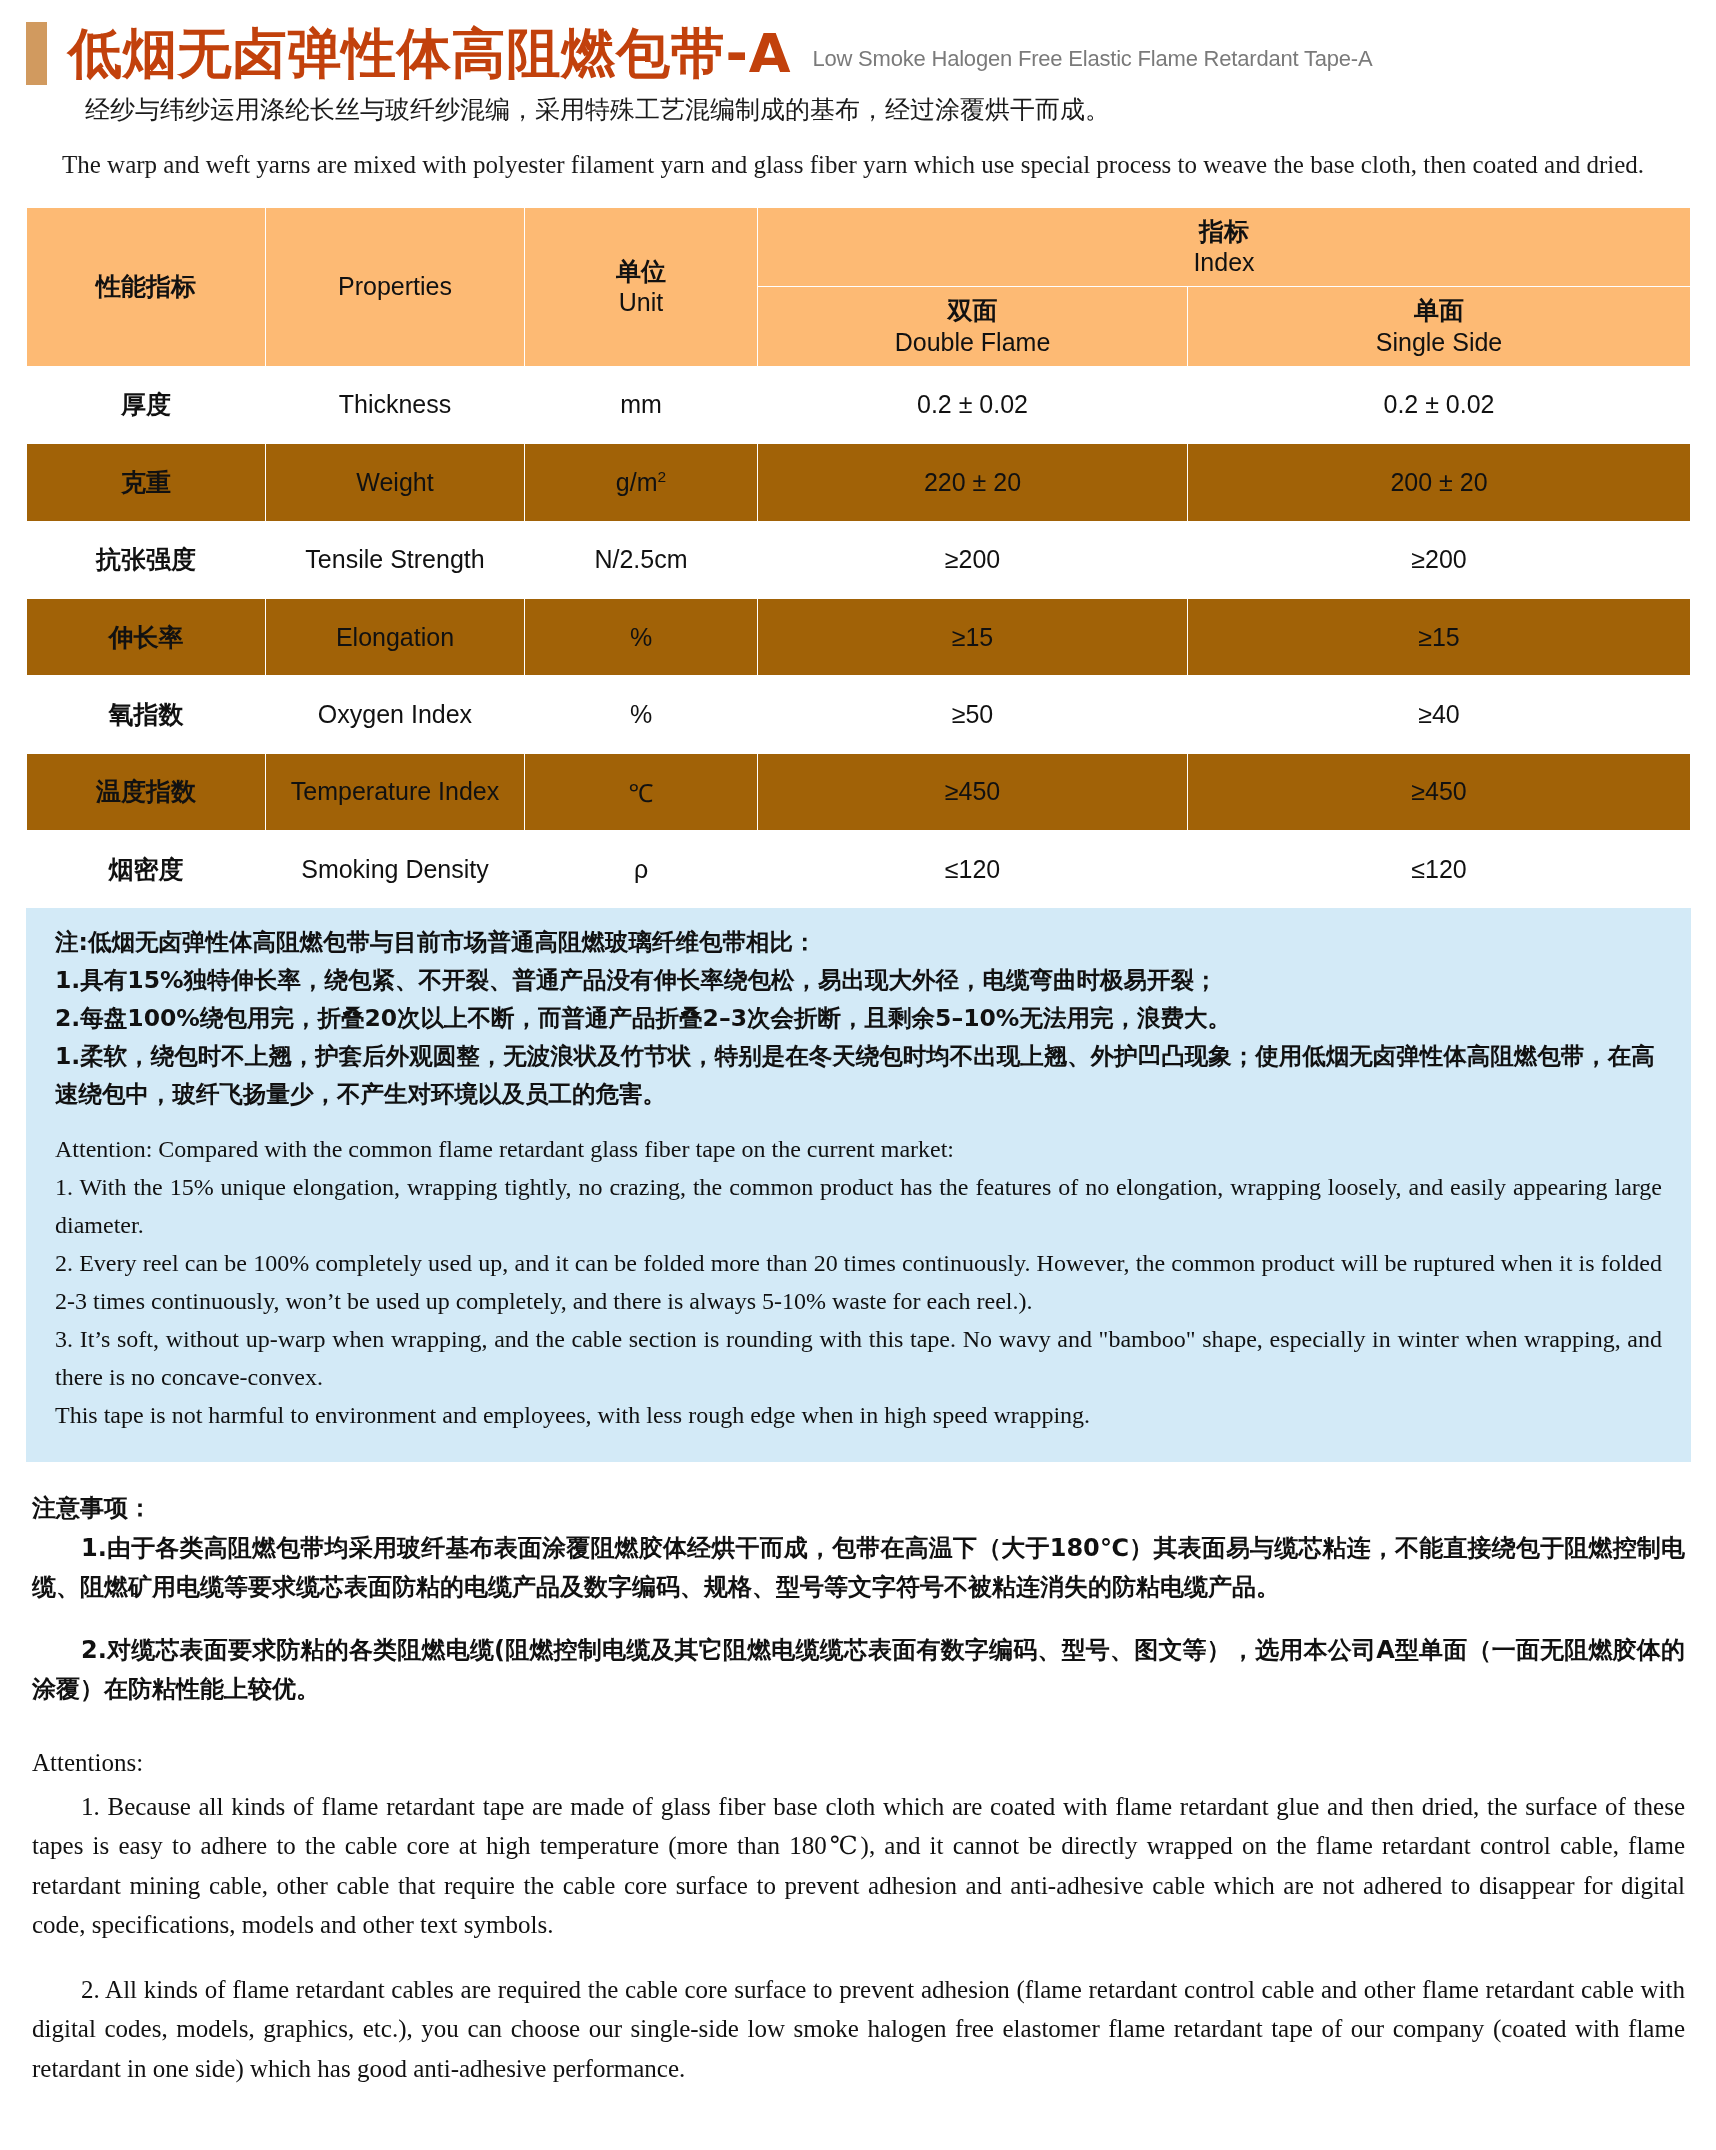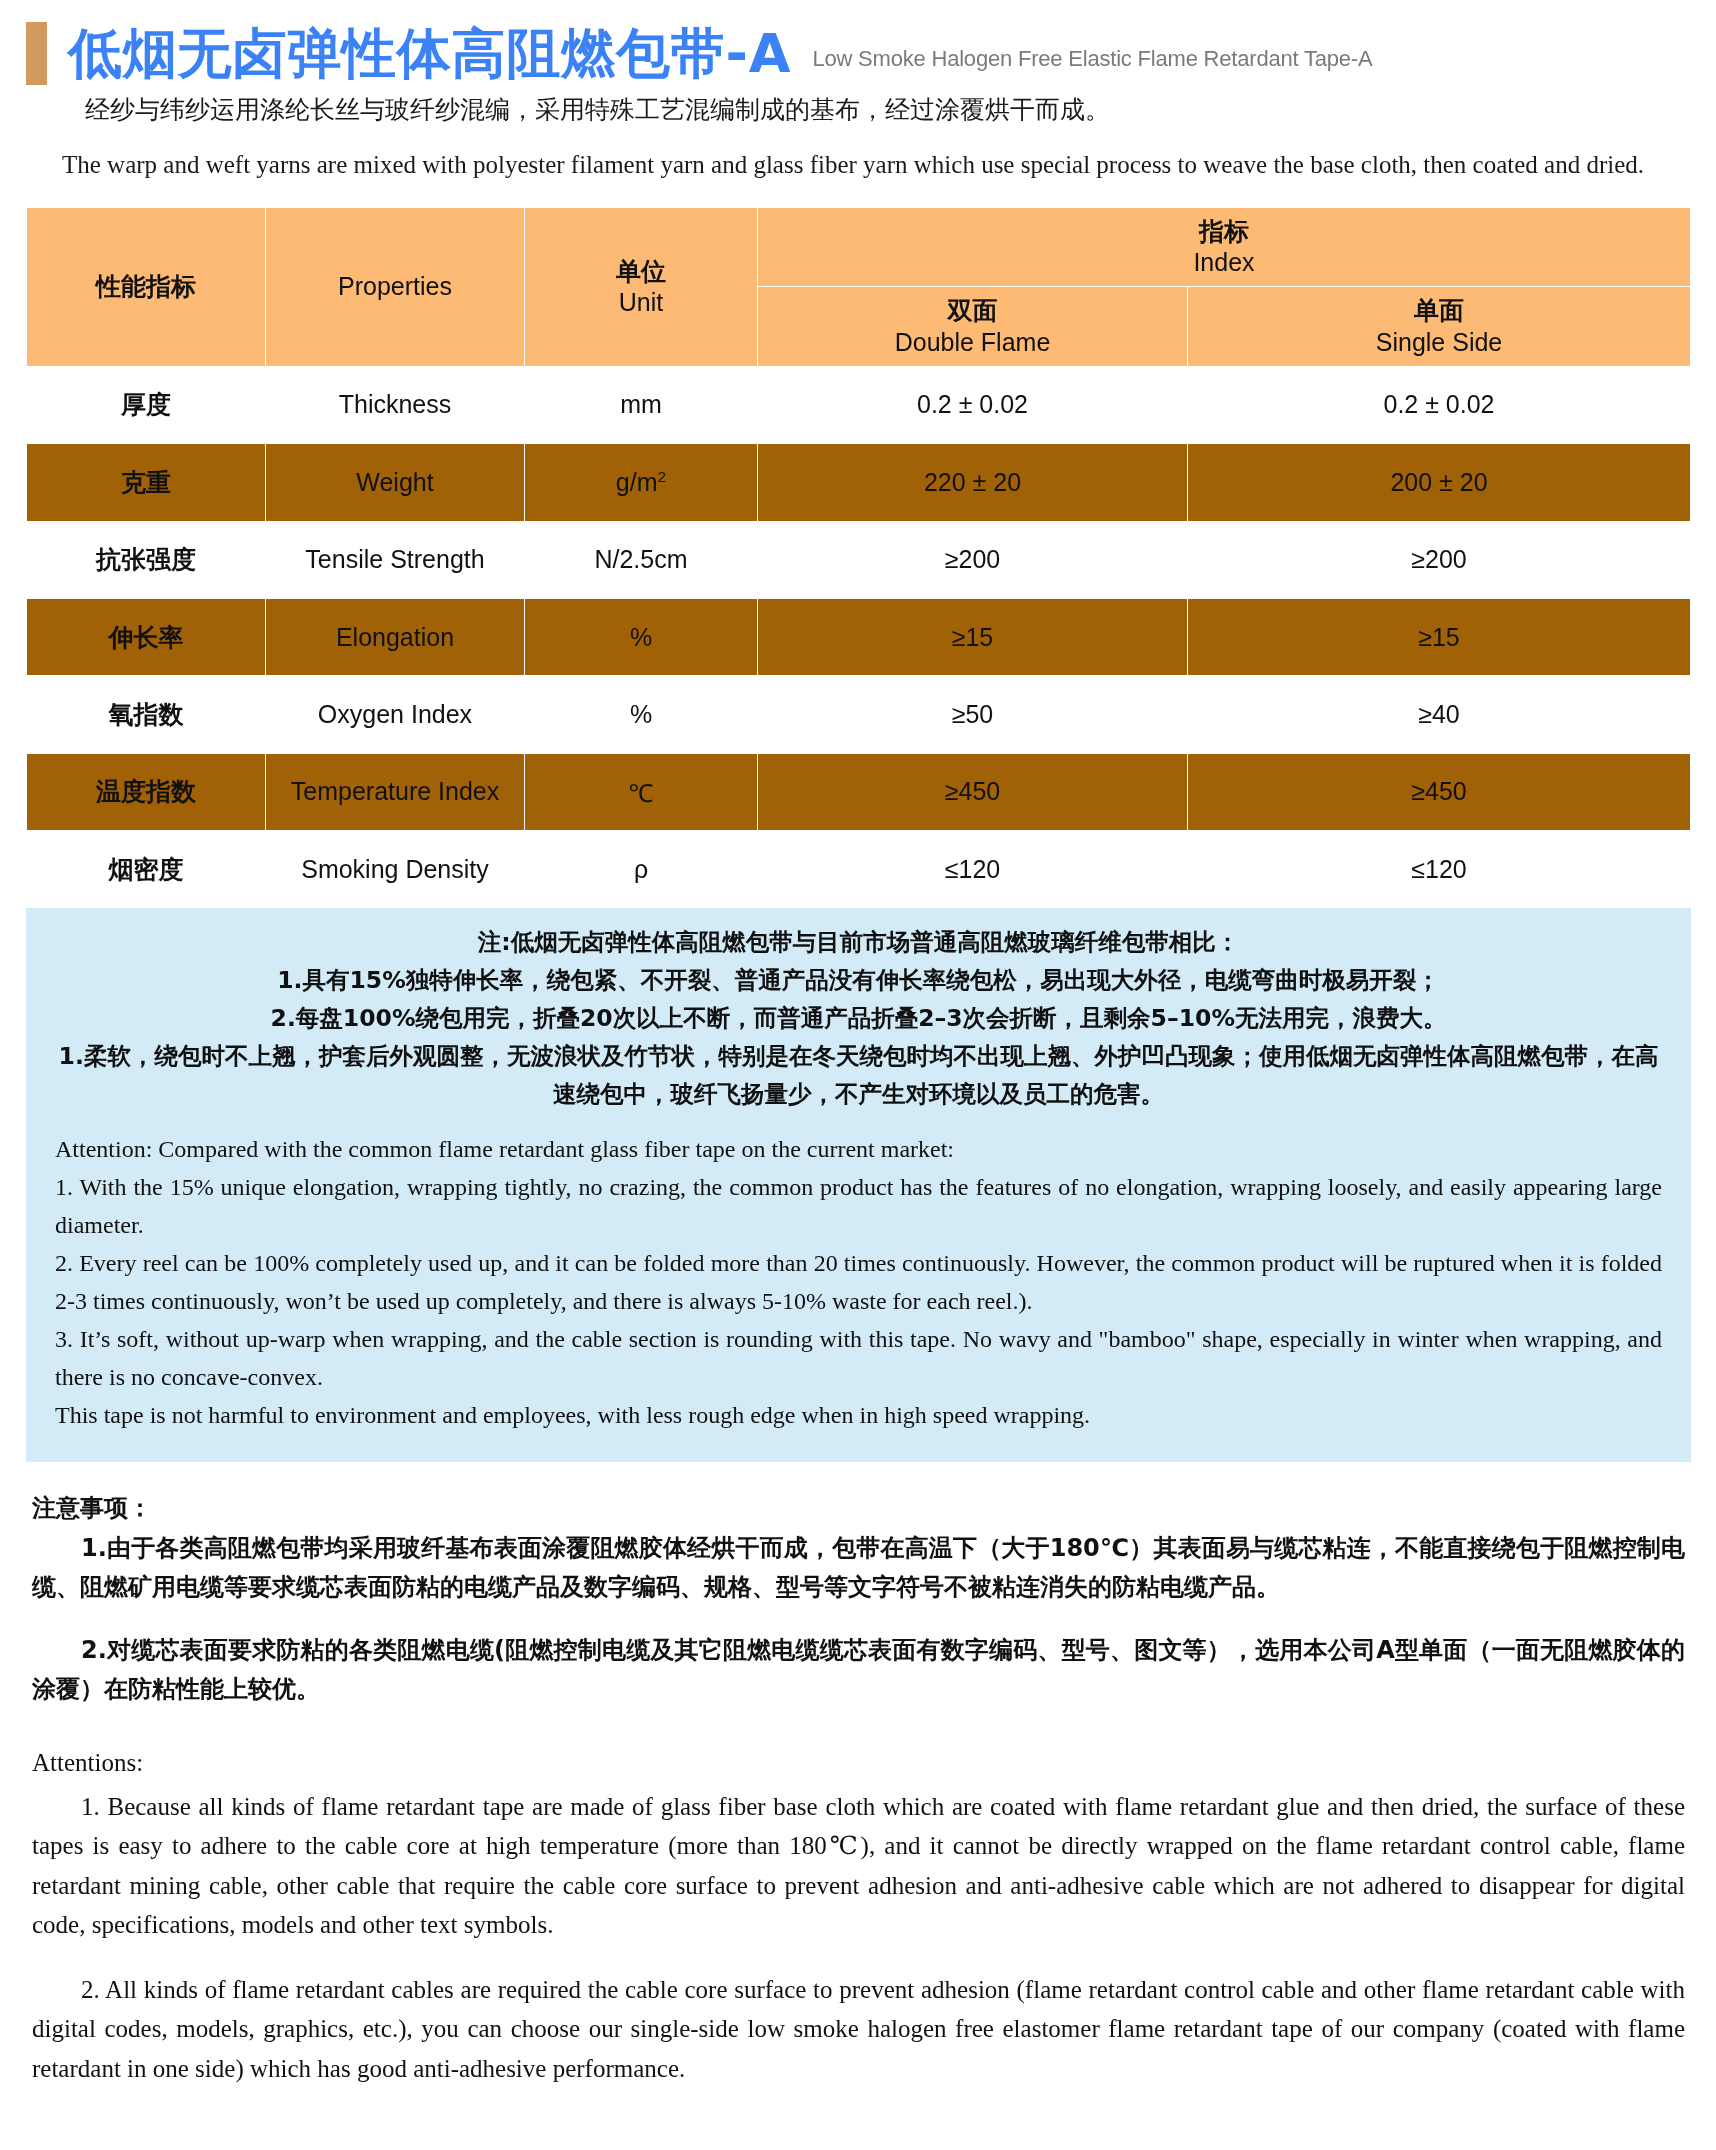--- a/index.html
+++ b/index.html
@@ -34,21 +34,21 @@
   .accent-bar {
     width: 21px;
     height: 63px;
     background: #d19a5f;
     flex: 0 0 auto;
     margin-right: 21px;
   }
   .title-cn {
     font-size: 54px;
     font-weight: bold;
-    color: #3b82f6;
+    color: #c2410c;
     letter-spacing: 0.8px;
     line-height: 1;
     white-space: nowrap;
     font-family: "DejaVu Sans", "Liberation Sans", sans-serif;
   }
   .title-en {
     font-size: 22px;
     color: #7a7a7a;
     margin-left: 21px;
     margin-bottom: 3.2px;
@@ -149,21 +149,20 @@
     box-sizing: border-box;
     width: 1665px;
   }
   .note-cn {
     font-size: 23.5px;
     font-family: "DejaVu Sans", sans-serif;
     font-weight: bold;
     color: #111;
     line-height: 1.62;
     margin: 0;
-    text-align: center;
   }
   .note-en {
     font-size: 24px;
     font-family: "Liberation Serif", "DejaVu Serif", serif;
     color: #111;
     line-height: 1.58;
     margin: 0;
     text-align: justify;
   }
   .note-en-group { margin-top: 18px; }

